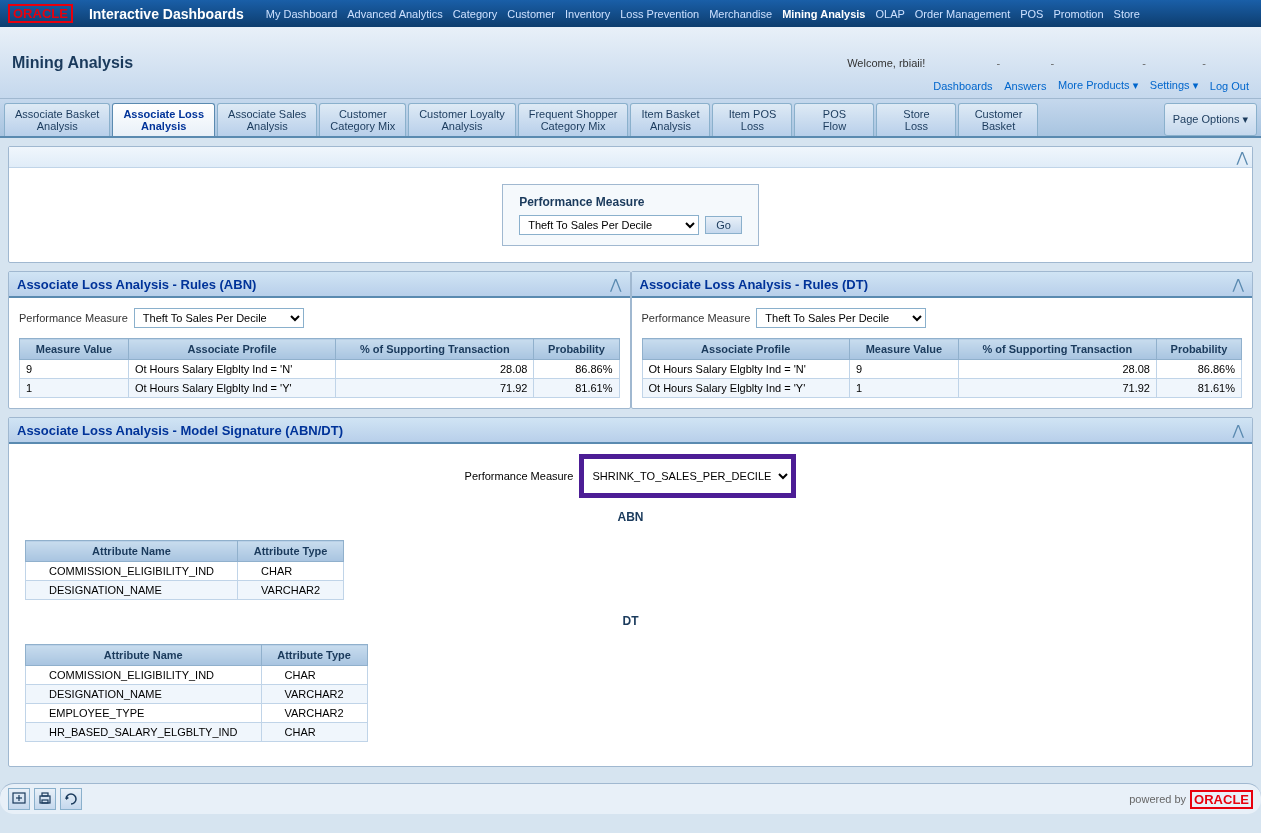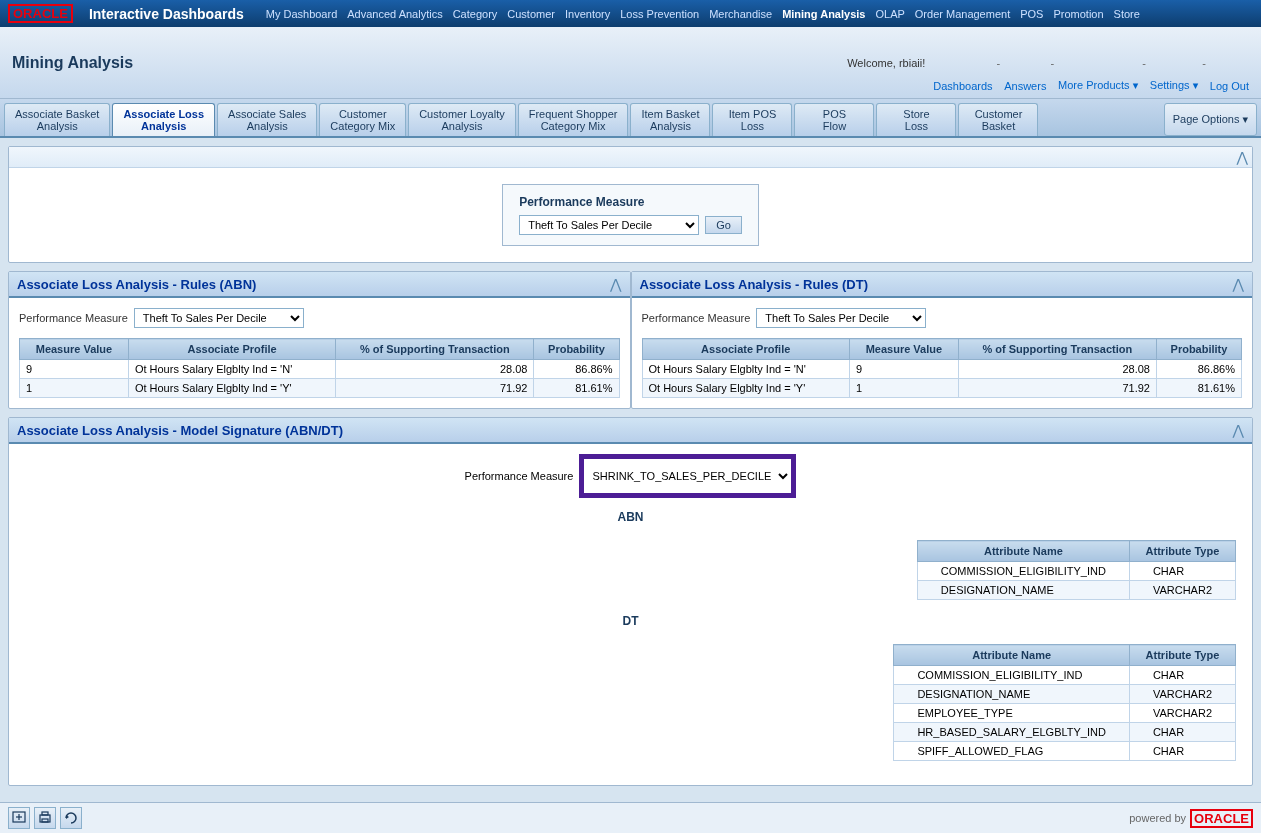--- a/index.html
+++ b/index.html
@@ -273,21 +273,21 @@
     }
     .sub-section-title {
       text-align: center;
       font-weight: bold;
       font-size: 12px;
       color: #1a3a5c;
       margin-bottom: 6px;
     }
     .sub-table-wrapper {
       display: flex;
-      justify-content: flex-end;
+      justify-content: flex-start;
       margin-top: 16px;
     }
     .sub-data-table {
       border-collapse: collapse;
       font-size: 11px;
       min-width: 300px;
     }
     .sub-data-table th {
       background: linear-gradient(180deg, #c8dcee 0%, #a8c4e0 100%);
       border: 1px solid #90b0cc;
@@ -304,20 +304,21 @@
     .sub-data-table tr:nth-child(even) td { background: #f0f6fc; }
 
     
     .bottom-bar {
       background: #e8f0f8;
       border-top: 1px solid #a0b8d0;
       padding: 4px 8px;
       display: flex;
       justify-content: space-between;
       align-items: center;
+      border-radius: 14px;
     }
     .bottom-icons { display: flex; gap: 4px; }
     .bottom-icon {
       width: 22px;
       height: 22px;
       border: 1px solid #8ab0cc;
       background: linear-gradient(180deg, #e8f0f8 0%, #c5d8ed 100%);
       cursor: pointer;
       display: flex;
       align-items: center;
@@ -560,24 +561,20 @@
                 <td>VARCHAR2</td>
               </tr>
               <tr>
                 <td>EMPLOYEE_TYPE</td>
                 <td>VARCHAR2</td>
               </tr>
               <tr>
                 <td>HR_BASED_SALARY_ELGBLTY_IND</td>
                 <td>CHAR</td>
               </tr>
-              <tr>
-                <td>SPIFF_ALLOWED_FLAG</td>
-                <td>CHAR</td>
-              </tr>
             </tbody>
           </table>
         </div>
       </div>
 
     </div>
   </div>
 
 </div>
 

